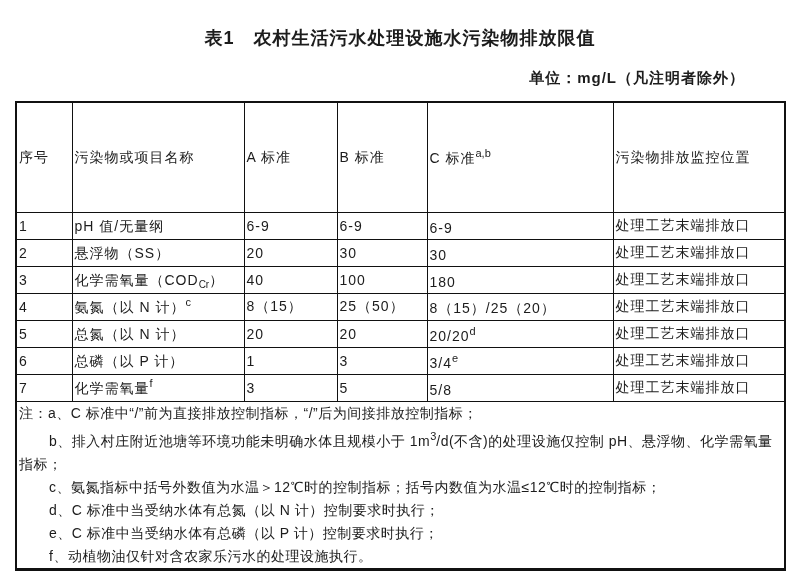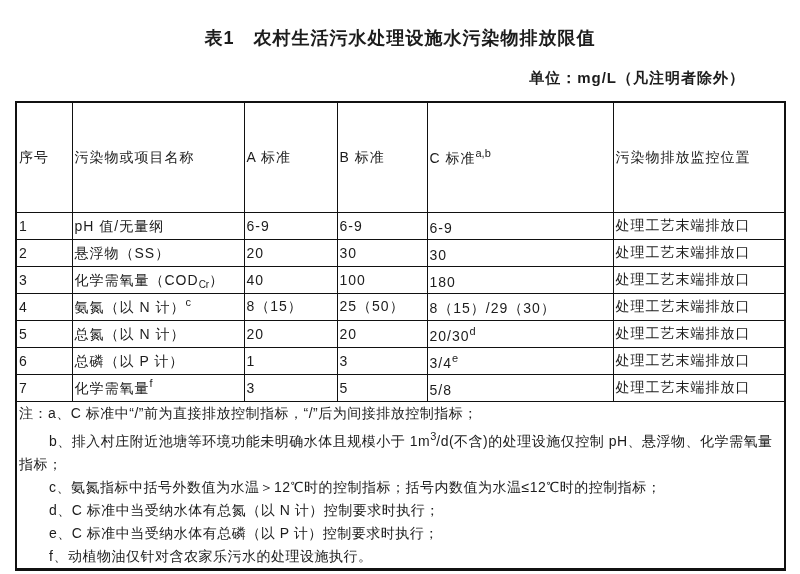--- a/index.html
+++ b/index.html
@@ -134,29 +134,29 @@
         <td>40</td>
         <td>100</td>
         <td><span>180</span><sup></sup></td>
         <td>处理工艺末端排放口</td>
       </tr>
       <tr>
         <td>4</td>
         <td><span>氨氮（以 N 计）</span><sub></sub><span></span><sup>c</sup></td>
         <td>8（15）</td>
         <td>25（50）</td>
-        <td><span>8（15）/29（30）</span><sup></sup></td>
+        <td><span>8（15）/25（20）</span><sup></sup></td>
         <td>处理工艺末端排放口</td>
       </tr>
       <tr>
         <td>5</td>
         <td><span>总氮（以 N 计）</span><sub></sub><span></span><sup></sup></td>
         <td>20</td>
         <td>20</td>
-        <td><span>20/30</span><sup>d</sup></td>
+        <td><span>20/20</span><sup>d</sup></td>
         <td>处理工艺末端排放口</td>
       </tr>
       <tr>
         <td>6</td>
         <td><span>总磷（以 P 计）</span><sub></sub><span></span><sup></sup></td>
         <td>1</td>
         <td>3</td>
         <td><span>3/4</span><sup>e</sup></td>
         <td>处理工艺末端排放口</td>
       </tr>

